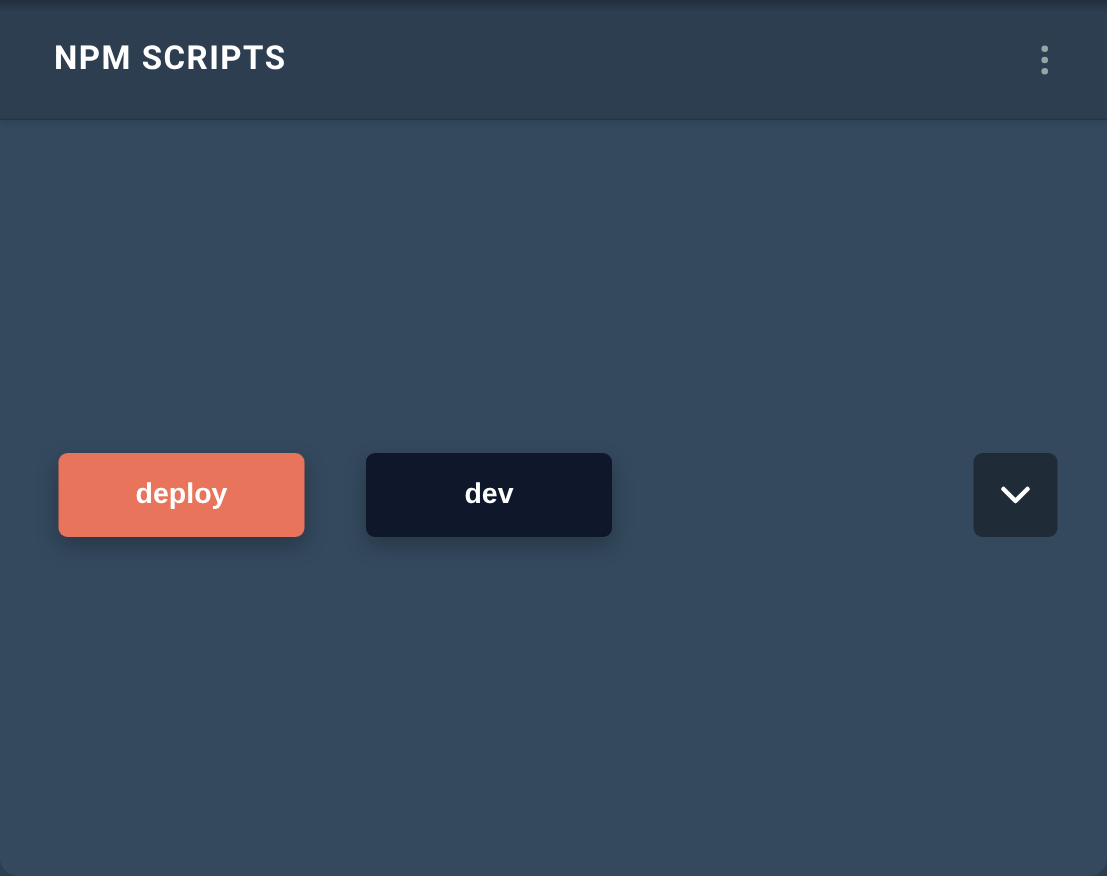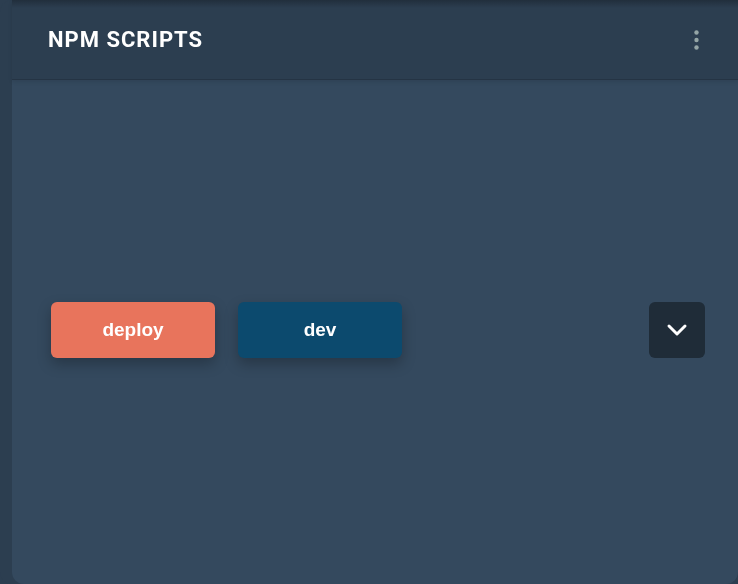--- a/index.html
+++ b/index.html
@@ -14,21 +14,20 @@
       font-family: -apple-system, BlinkMacSystemFont, "Segoe UI", Roboto, sans-serif;
       overflow: hidden;
     }
     .panel {
       width: 100%;
       height: 100%;
       background: #2c3e50;
       border-radius: 12px;
       display: flex;
       flex-direction: column;
-      padding-left: 12px;
     }
     .header {
       height: 80px;
       background: #2c3e50;
       display: flex;
       align-items: center;
       justify-content: space-between;
       padding: 0 30px 0 36px;
       border-bottom: 1px solid rgba(0,0,0,0.15);
       box-shadow: 0 2px 4px rgba(0,0,0,0.1);
@@ -70,21 +69,21 @@
       border-bottom-right-radius: 12px;
     }
     .scripts-row {
       position: absolute;
       top: 222px;
       left: 39px;
       right: 33px;
       height: 56px;
       display: flex;
       align-items: center;
-      gap: 23px;
+      gap: 41px;
     }
     .script-button {
       width: 164px;
       height: 56px;
       border-radius: 6px;
       border: none;
       color: #ffffff;
       font-size: 19px;
       font-weight: 700;
       cursor: pointer;
@@ -93,21 +92,21 @@
       justify-content: center;
       box-shadow: 0 6px 14px rgba(0,0,0,0.25);
     }
     .script-deploy {
       background: #e8745c;
     }
     .script-build {
       background: #2fb3b1;
     }
     .script-dev {
-      background: #0c4a6e;
+      background: #0f172a;
     }
     .expand-button {
       width: 56px;
       height: 56px;
       border-radius: 6px;
       background: #1f2c38;
       border: none;
       cursor: pointer;
       display: flex;
       align-items: center;

